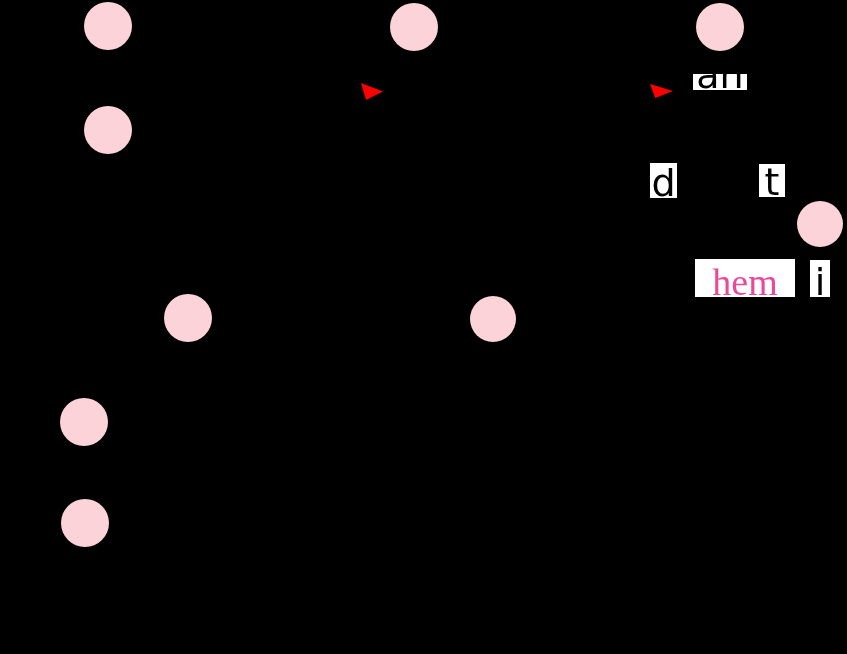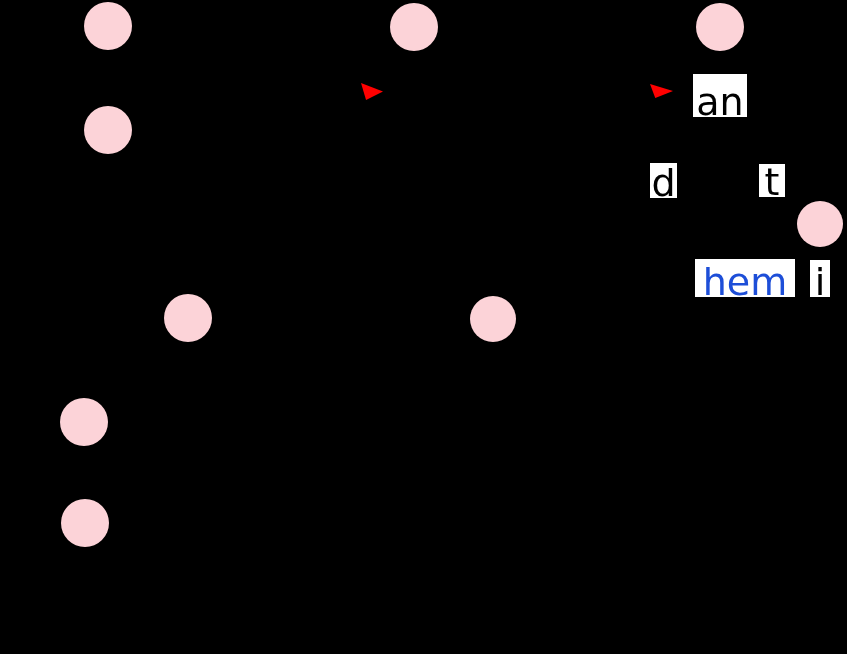--- a/index.html
+++ b/index.html
@@ -46,28 +46,28 @@
     <div class="node" style="left: 84px; top: 106px; width: 48px; height: 48px; background: rgb(252, 211, 216);"></div>
     <div class="node" style="left: 390px; top: 3px; width: 48px; height: 48px; background: rgb(252, 211, 216);"></div>
     <div class="node" style="left: 696px; top: 3px; width: 48px; height: 48px; background: rgb(252, 211, 216);"></div>
     <div class="node" style="left: 797px; top: 201px; width: 46px; height: 46px; background: rgb(252, 211, 216);"></div>
     <div class="node" style="left: 164px; top: 294px; width: 48px; height: 48px; background: rgb(252, 211, 216);"></div>
     <div class="node" style="left: 60px; top: 398px; width: 48px; height: 48px; background: rgb(252, 211, 216);"></div>
     <div class="node" style="left: 61px; top: 499px; width: 48px; height: 48px; background: rgb(252, 211, 216);"></div>
     <div class="node" style="left: 470px; top: 296px; width: 46px; height: 46px; background: rgb(252, 211, 216);"></div>
     <div class="arrowhead" style="left: 361px; top: 83px; width: 22px; height: 17px; background: rgb(255, 0, 0);"></div>
     <div class="arrowhead" style="left: 650px; top: 84px; width: 23px; height: 14px; background: rgb(255, 0, 0);"></div>
-    <div class="edge-label" style="left: 693px; top: 74px; width: 54px; height: 43px; background: rgb(255, 255, 255); color: rgb(0, 0, 0); font-size: 38px;">
+    <div class="edge-label" style="left: 693px; top: 74px; width: 54px; height: 16px; background: rgb(255, 255, 255); color: rgb(0, 0, 0); font-size: 38px;">
       <span>an</span>
     </div>
     <div class="edge-label" style="left: 650px; top: 163px; width: 27px; height: 35px; background: rgb(255, 255, 255); color: rgb(0, 0, 0); font-size: 38px;">
       <span>d</span>
     </div>
     <div class="edge-label" style="left: 759px; top: 164px; width: 26px; height: 33px; background: rgb(255, 255, 255); color: rgb(0, 0, 0); font-size: 38px;">
       <span>t</span>
     </div>
-    <div class="edge-label" style="left: 695px; top: 259px; width: 100px; height: 38px; background: rgb(255, 255, 255); color: #1d4ed8; font-size: 38px;">
+    <div class="edge-label" style="left: 695px; top: 259px; width: 100px; height: 38px; background: rgb(255, 255, 255); color: #ec4899; font-size: 38px; font-family: Liberation Serif, serif;">
       <span>hem</span>
     </div>
     <div class="edge-label" style="left: 810px; top: 260px; width: 20px; height: 37px; background: rgb(255, 255, 255); color: rgb(0, 0, 0); font-size: 38px;">
       <span>i</span>
     </div>
   </div>
 
 </body></html>

